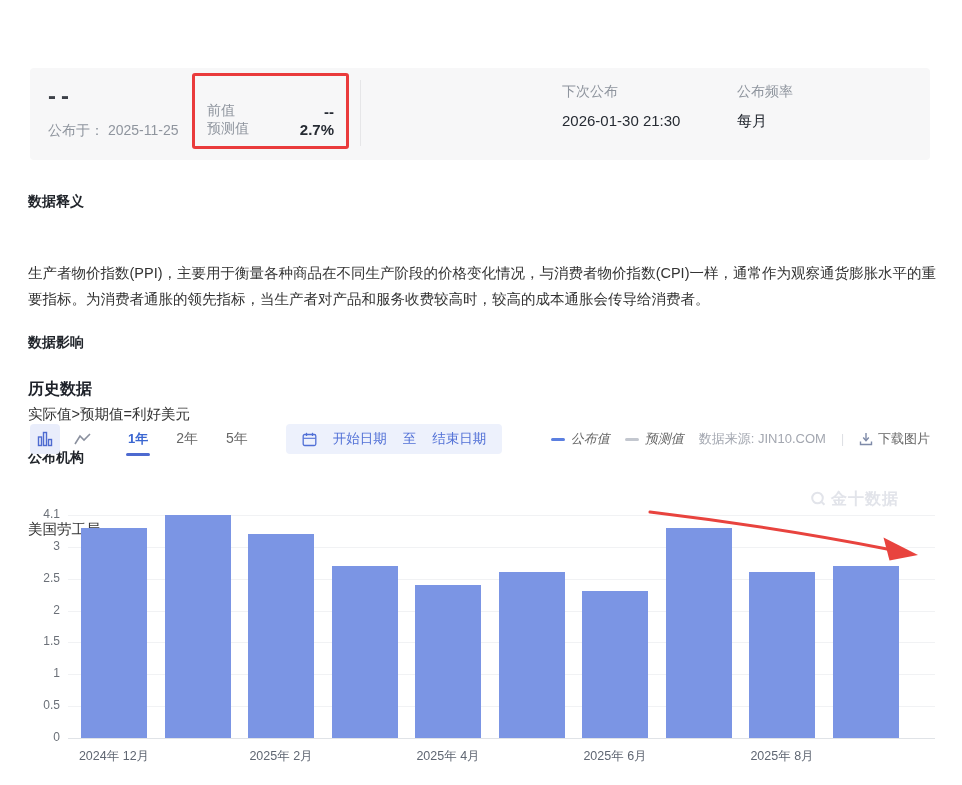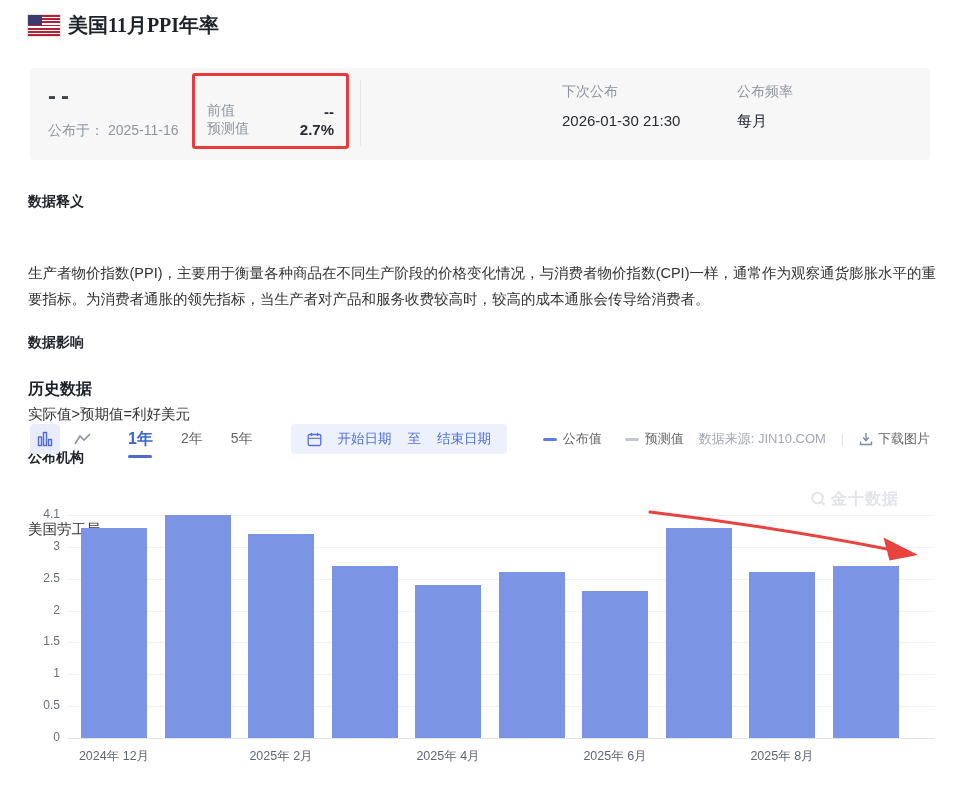--- a/index.html
+++ b/index.html
@@ -40,21 +40,21 @@
   .info-row .itxt { flex:1; font-size:14.5px; color:#333; line-height:26px; text-align:justify; }
 
   
   .sec-title { position:absolute; left:28px; top:379px; font-size:16px; font-weight:700; color:#1d2129; }
 
   .toolbar { position:absolute; left:30px; top:423px; height:32px; display:flex; align-items:center; }
   .icon-btn { width:30px; height:30px; border-radius:4px; display:flex; align-items:center; justify-content:center; cursor:pointer; }
   .icon-btn.active { background:#e9edfb; }
   .tabs { display:flex; align-items:center; margin-left:16px; }
   .tab { position:relative; padding:4px 14px; font-size:14px; color:#666; cursor:pointer; }
-  .tab.active { color:#3a66d1; font-weight:700; font-size:16px; }
+  .tab.active { color:#3a66d1; font-weight:700; font-size:13px; }
   .tab.active::after { content:""; position:absolute; left:50%; transform:translateX(-50%); bottom:-4px; width:24px; height:3px; border-radius:2px; background:#4d6ad0; }
   .date-pill { margin-left:24px; height:30px; padding:0 16px; background:#edf1fc; border-radius:4px; display:flex; align-items:center; gap:16px; color:#5170d6; font-size:13.5px; cursor:pointer; }
 
   .legend-row { position:absolute; right:32px; top:426px; height:26px; display:flex; align-items:center; gap:15px; }
   .lg-item { display:flex; align-items:center; gap:6px; font-size:13px; color:#666; cursor:pointer; }
   .lg-dash { width:14px; height:3px; border-radius:2px; }
   .src { font-size:13px; color:#a3a7b0; }
   .lg-sep { color:#dcdee2; font-size:12px; }
   .dl { display:flex; align-items:center; gap:5px; font-size:13px; color:#666; cursor:pointer; }
 
@@ -66,32 +66,26 @@
   .bar { position:absolute; background:#7b95e4; }
   .xlab { position:absolute; width:140px; transform:translateX(-50%); text-align:center; font-size:12.5px; color:#5f6672; }
   .wm { position:absolute; right:36px; top:1px; display:flex; align-items:center; gap:4px; color:#e2e4ea; font-size:16px; font-weight:700; letter-spacing:1px; }
   .arrow-svg { position:absolute; left:0; top:0; pointer-events:none; }
 </style>
 </head>
 <body>
 
 <div class="page">
 
-  <div class="hdr">
-    <div class="flag">
-        <div class="canton"></div>
-      </div>
-    <div class="hdr-title">美国11月PPI年率</div>
-  </div>
 
   <div class="card">
     <div class="cur-val">--</div>
     <div class="pub-line">
       <span>公布于：</span>
-      <span>2025-11-16</span>
+      <span>2025-11-25</span>
     </div>
 
     <div class="hl-box">
       <div class="hl-row">
         <span class="lab">前值</span>
         <span class="v">--</span>
       </div>
       <div class="hl-row">
         <span class="lab">预测值</span>
         <span class="v">2.7%</span>
@@ -154,21 +148,21 @@
         <line x1="10.5" y1="0.8" x2="10.5" y2="4" stroke="#5170d6" stroke-width="1.3"></line>
         <line x1="1.5" y1="6.3" x2="13.5" y2="6.3" stroke="#5170d6" stroke-width="1.1"></line>
       </svg>
       <span>开始日期</span>
       <span>至</span>
       <span>结束日期</span>
     </div>
   </div>
 
   <div class="legend-row">
-    <div style="display:flex;gap:23px;">
+    <div style="display:flex;gap:15px;font-style:italic;">
         <div class="lg-item">
           <span class="lg-dash" style="background: rgb(91, 127, 224);"></span>
           <span>公布值</span>
         </div>
         <div class="lg-item">
           <span class="lg-dash" style="background: rgb(195, 199, 207);"></span>
           <span>预测值</span>
         </div>
       </div>
     <span class="src">数据来源: JIN10.COM</span>

